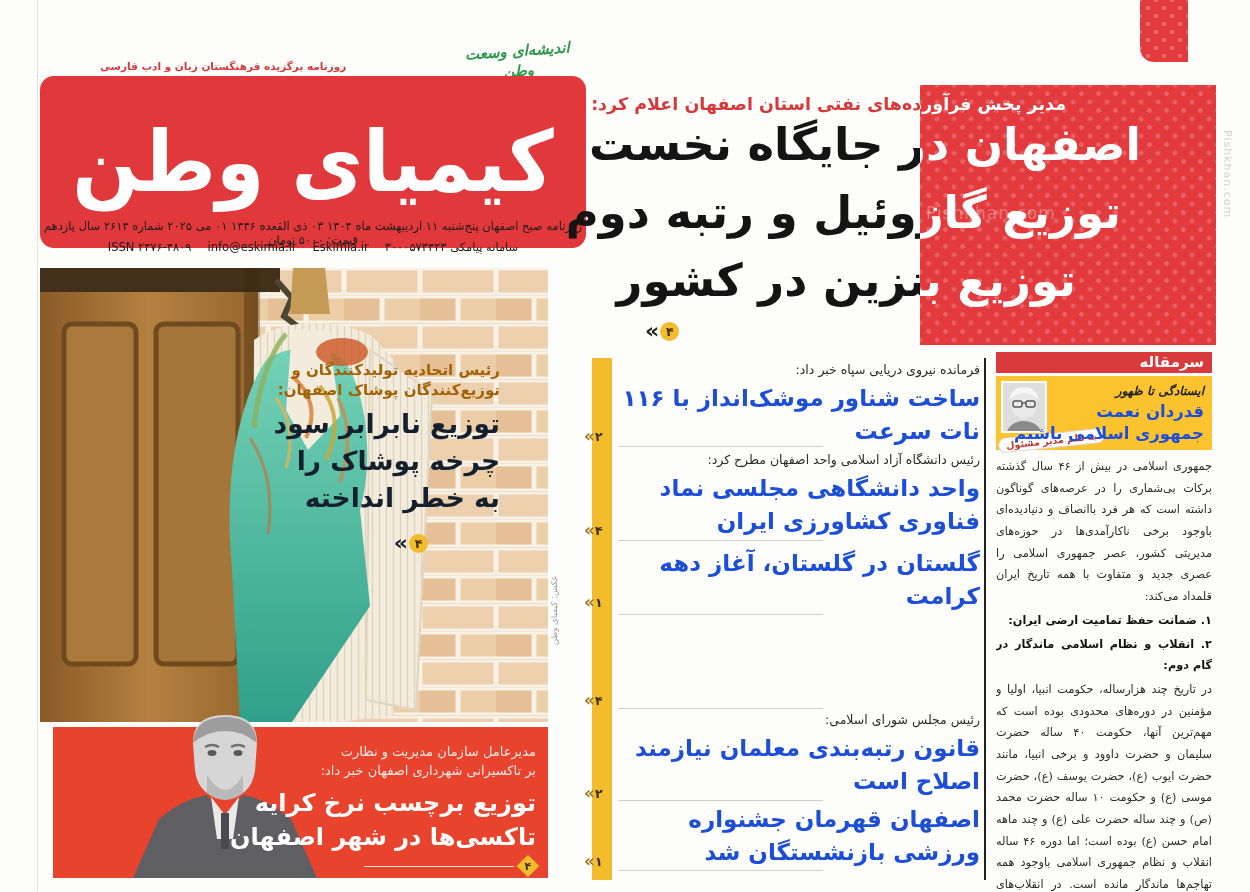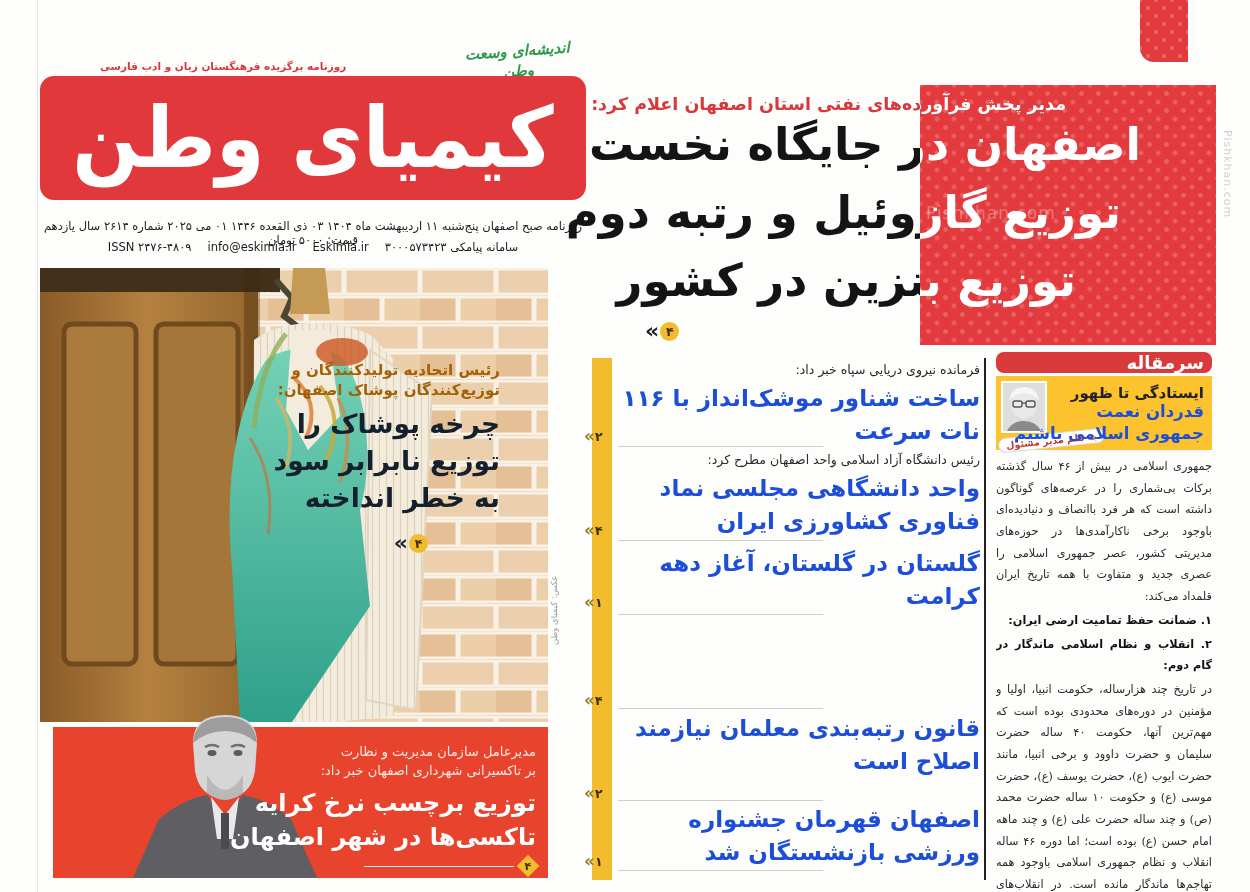--- a/index.html
+++ b/index.html
@@ -11,21 +11,21 @@
   }
   .abs { position:absolute; }
 
   
   .scan-edge { left:37px; top:0; width:1px; height:892px; background:#e4e4e0; }
 
   
   .award-note { left:100px; top:60px; font-size:10.5px; font-weight:bold; color:#d5393b; }
   .slogan { left:448px; top:42px; width:140px; color:#2f9a4c; font-size:15px; font-weight:bold;
             font-style:italic; transform:rotate(-4deg); text-align:center; line-height:1.3; }
-  .logo-box { left:40px; top:76px; width:546px; height:124px; background:#e1383b;
+  .logo-box { left:40px; top:76px; width:546px; height:172px; background:#e1383b;
               border-radius:14px; display:flex; align-items:center; justify-content:center; }
   .logo-text { color:#ffffff; font-size:78px; font-weight:bold; letter-spacing:-2px;
                transform:scaleY(1.08); white-space:nowrap; }
   .date-line { left:40px; top:219px; width:546px; text-align:center; font-size:11.5px; color:#1c1c1c; }
   .contact-line { left:40px; top:240px; width:546px; display:flex; justify-content:center;
                   gap:16px; font-size:11.5px; color:#1c1c1c; direction:rtl; }
   .contact-line .ltr { direction:ltr; unicode-bidi:embed; }
 
   
   .corner-red { left:1140px; top:0; width:48px; height:62px; background:#e23a3d;
@@ -66,28 +66,28 @@
   .news-item .title { font-size:23px; line-height:33px; font-weight:bold; color:#1d4ed8; letter-spacing:-0.5px; }
   .sep { left:618px; width:205px; height:1px; background:#cfcfcf; z-index:2; }
   .list-marker { display:flex; align-items:center; direction:ltr; z-index:3; left:584px; }
   .list-marker .chev { font-size:17px; font-weight:bold; color:#9a7413; letter-spacing:-2px; line-height:1;
     text-shadow:0 0 2px rgba(255,255,255,.8); }
   .list-marker .num { font-size:12.5px; font-weight:bold; color:#3b2d06; margin-left:2px; }
   .col-divider { left:984px; top:358px; width:2px; height:522px; background:#202020; }
 
   
   .ed-header { left:996px; top:352px; width:216px; height:21px; background:#d93a3c; color:#fff;
-    font-size:18px; font-weight:bold; line-height:21px; padding:0 8px; text-align:right;border-radius:8px; }
+    font-size:15px; font-weight:bold; line-height:21px; padding:0 8px; text-align:right; }
   .ed-box { left:996px; top:376px; width:216px; height:74px; background:#fcc32f; }
   .ed-avatar { position:absolute; left:5px; top:5px; width:46px; height:52px; background:#f2f2f2;
     border:2px solid #fff; overflow:hidden; }
   .ed-byline { position:absolute; left:2px; top:57px; background:#fff; border:1px solid #d9d9d9;
     border-radius:9px; padding:1px 7px; font-size:9.5px; font-weight:bold; color:#c2372f;
     transform:rotate(-6deg); white-space:nowrap; }
-  .ed-overtitle { position:absolute; right:8px; top:8px; font-size:15px; font-weight:bold; color:#222; }
+  .ed-overtitle { position:absolute; right:8px; top:8px; font-size:12px; font-weight:bold; color:#222;font-style:italic; }
   .ed-title1 { position:absolute; right:8px; top:26px; font-size:16.5px; font-weight:bold; color:#1d4ed8; }
   .ed-title2 { position:absolute; right:8px; top:48px; font-size:16.5px; font-weight:bold; color:#1d4ed8; }
   .ed-body { left:996px; top:456px; width:216px; height:436px; overflow:hidden;
     font-size:11.3px; line-height:1.92; color:#2b2b2b; text-align:justify; }
   .ed-body p { margin-bottom:2px; }
   .ed-body .ed-h { font-weight:bold; color:#111; }
 
   
   .taxi-box { left:53px; top:727px; width:495px; height:151px; background:#e8432c; z-index:2; }
   .taxi-man { left:115px; top:709px; width:220px; height:169px; z-index:3; }
@@ -188,22 +188,22 @@
       <path d="M236,130 q22,30 10,70" fill="none" stroke="#e8b054" stroke-width="3.5" opacity="0.7"></path>
       <path d="M210,170 q26,40 18,96" fill="none" stroke="#c96a30" stroke-width="3" opacity="0.6"></path>
     </svg>
   </div>
 
   <div class="abs photo-kicker">
     <div>رئیس اتحادیه تولیدکنندگان و</div>
     <div>توزیع‌کنندگان پوشاک اصفهان:</div>
   </div>
   <div class="abs photo-title">
+    <div>توزیع نابرابر سود</div>
     <div>چرخه پوشاک را</div>
-    <div>توزیع نابرابر سود</div>
     <div>به خطر انداخته</div>
   </div>
   <div class="abs pg-marker photo-marker">
     <span class="chev">«</span>
     <span class="num">۴</span>
   </div>
   <div class="abs photo-credit">عکس: کیمیای وطن</div>
 
   <div class="abs list-bar"></div>
   <div class="abs col-divider"></div>
@@ -213,20 +213,21 @@
     <div class="title">ساخت شناور موشک‌انداز با ۱۱۶ نات سرعت</div>
   </div>
   <div class="abs news-item" style="top:452px;">
     <div class="kicker">رئیس دانشگاه آزاد اسلامی واحد اصفهان مطرح کرد:</div>
     <div class="title">واحد دانشگاهی مجلسی نماد فناوری کشاورزی ایران</div>
   </div>
   <div class="abs news-item" style="top:547px;">
     <div class="title">گلستان در گلستان، آغاز دهه کرامت</div>
   </div>
   <div class="abs news-item" style="top:712px;">
+    <div class="kicker">رئیس مجلس شورای اسلامی:</div>
     <div class="title">قانون رتبه‌بندی معلمان نیازمند اصلاح است</div>
   </div>
   <div class="abs news-item" style="top:803px;">
     <div class="title">اصفهان قهرمان جشنواره ورزشی بازنشستگان شد</div>
   </div>
 
   <div class="abs sep" style="top:446px;"></div>
   <div class="abs sep" style="top:540px;"></div>
   <div class="abs sep" style="top:614px;"></div>
   <div class="abs sep" style="top:708px;"></div>

